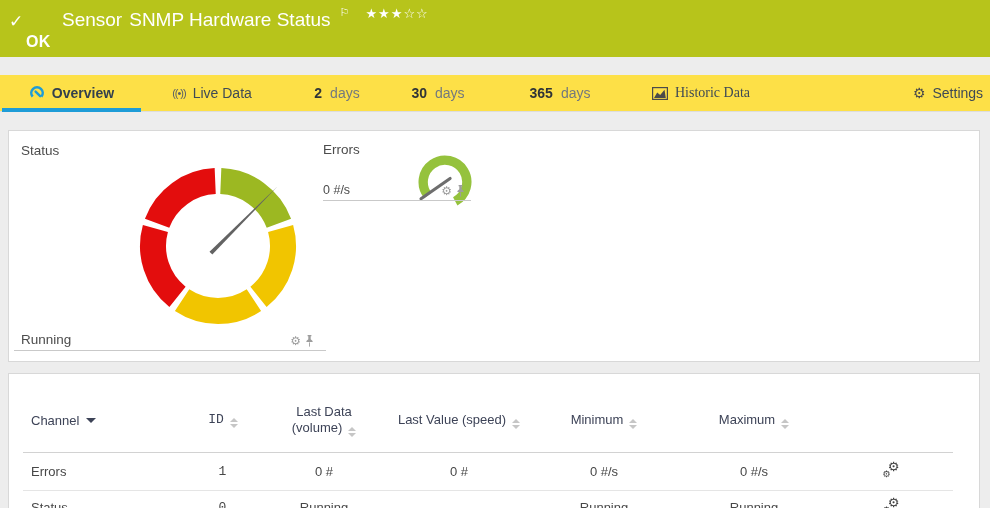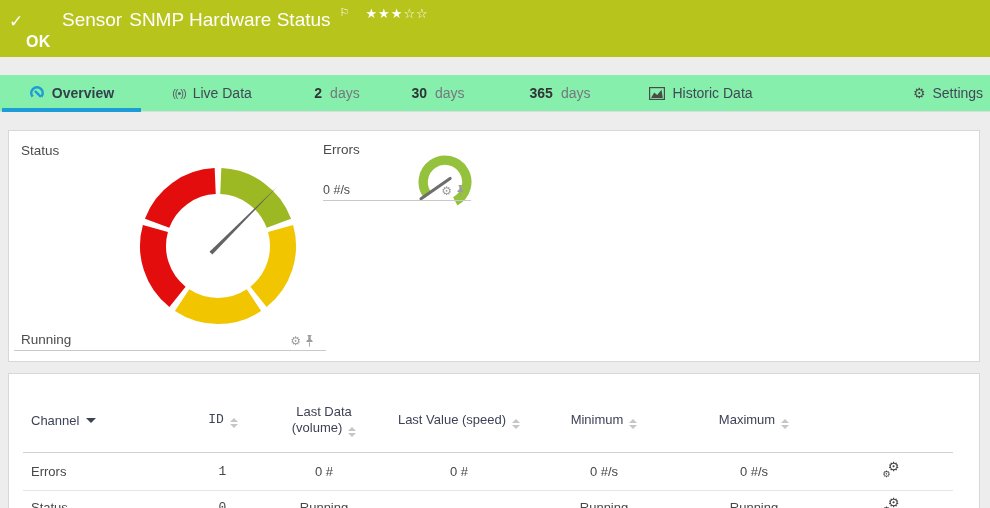--- a/index.html
+++ b/index.html
@@ -10,21 +10,21 @@
   
   .titlebar{position:absolute;left:0;top:0;width:990px;height:57px;background:#b7c41b;color:#fff;}
   .tb-check{position:absolute;left:9px;top:11px;font-size:17px;font-weight:bold;}
   .tb-line{position:absolute;left:30px;top:6px;font-size:19px;white-space:nowrap;}
   .tb-kind{margin-right:7px;margin-left:32px;}
   .tb-flag{font-size:11px;vertical-align:10px;margin-left:9px;}
   .tb-stars{font-size:13px;vertical-align:8px;margin-left:16px;letter-spacing:1px;}
   .tb-status{position:absolute;left:26px;top:33px;font-size:16px;font-weight:bold;letter-spacing:.3px;}
 
   
-  .tabbar{position:absolute;left:0;top:75px;width:990px;height:36px;background:#86efac;border-bottom:1px solid #ddd;}
+  .tabbar{position:absolute;left:0;top:75px;width:990px;height:36px;background:#fde047;border-bottom:1px solid #ddd;}
   .tab{position:absolute;top:0;height:36px;display:flex;align-items:center;justify-content:center;gap:7px;
        font-size:14px;color:#3f4a55;cursor:pointer;white-space:nowrap;}
   .tab.active{font-weight:bold;color:#33404d;}
   .tab.active::after{content:"";position:absolute;left:0;right:0;bottom:-1px;height:4px;background:#1e9cd7;}
   .tab .num{font-weight:bold;color:#2f3437;}
   .tab .unit{color:#73797e;margin-left:1px;}
   .livedata-glyph{font-size:11px;color:#5a6066;letter-spacing:-1px;}
   .gear-glyph{font-size:14px;color:#4a4a4a;line-height:14px;}
 
   
@@ -100,21 +100,21 @@
         <span class="unit">days</span>
     </div>
     <div class="tab" style="left:393px;width:90px;">
       <span class="num">30</span>
         <span class="unit">days</span>
     </div>
     <div class="tab" style="left:508px;width:104px;">
       <span class="num">365</span>
         <span class="unit">days</span>
     </div>
-    <div class="tab" style="left:636px;width:130px;">
+    <div class="tab" style="left:636px;width:130px;font-family:Liberation Serif, serif;">
       <svg width="16" height="13" viewBox="0 0 16 13">
         <rect x="0.6" y="0.6" width="14.8" height="11.8" fill="none" stroke="#4a4a4a" stroke-width="1.2"></rect>
         <path d="M2 11 L5.2 5.6 L8.2 8 L12.5 2.8 L13.8 11 Z" fill="#4a4a4a"></path>
       </svg>
       <span>Historic Data</span>
     </div>
     <div class="tab" style="left:832px;width:80px;margin-top:44px;">
       <svg width="15" height="12" viewBox="0 0 15 12">
         <rect x="0.6" y="0.6" width="13.8" height="10.8" fill="none" stroke="#4a4a4a" stroke-width="1.2"></rect>
         <line x1="2.6" y1="3.6" x2="12.4" y2="3.6" stroke="#4a4a4a" stroke-width="1.2"></line>

